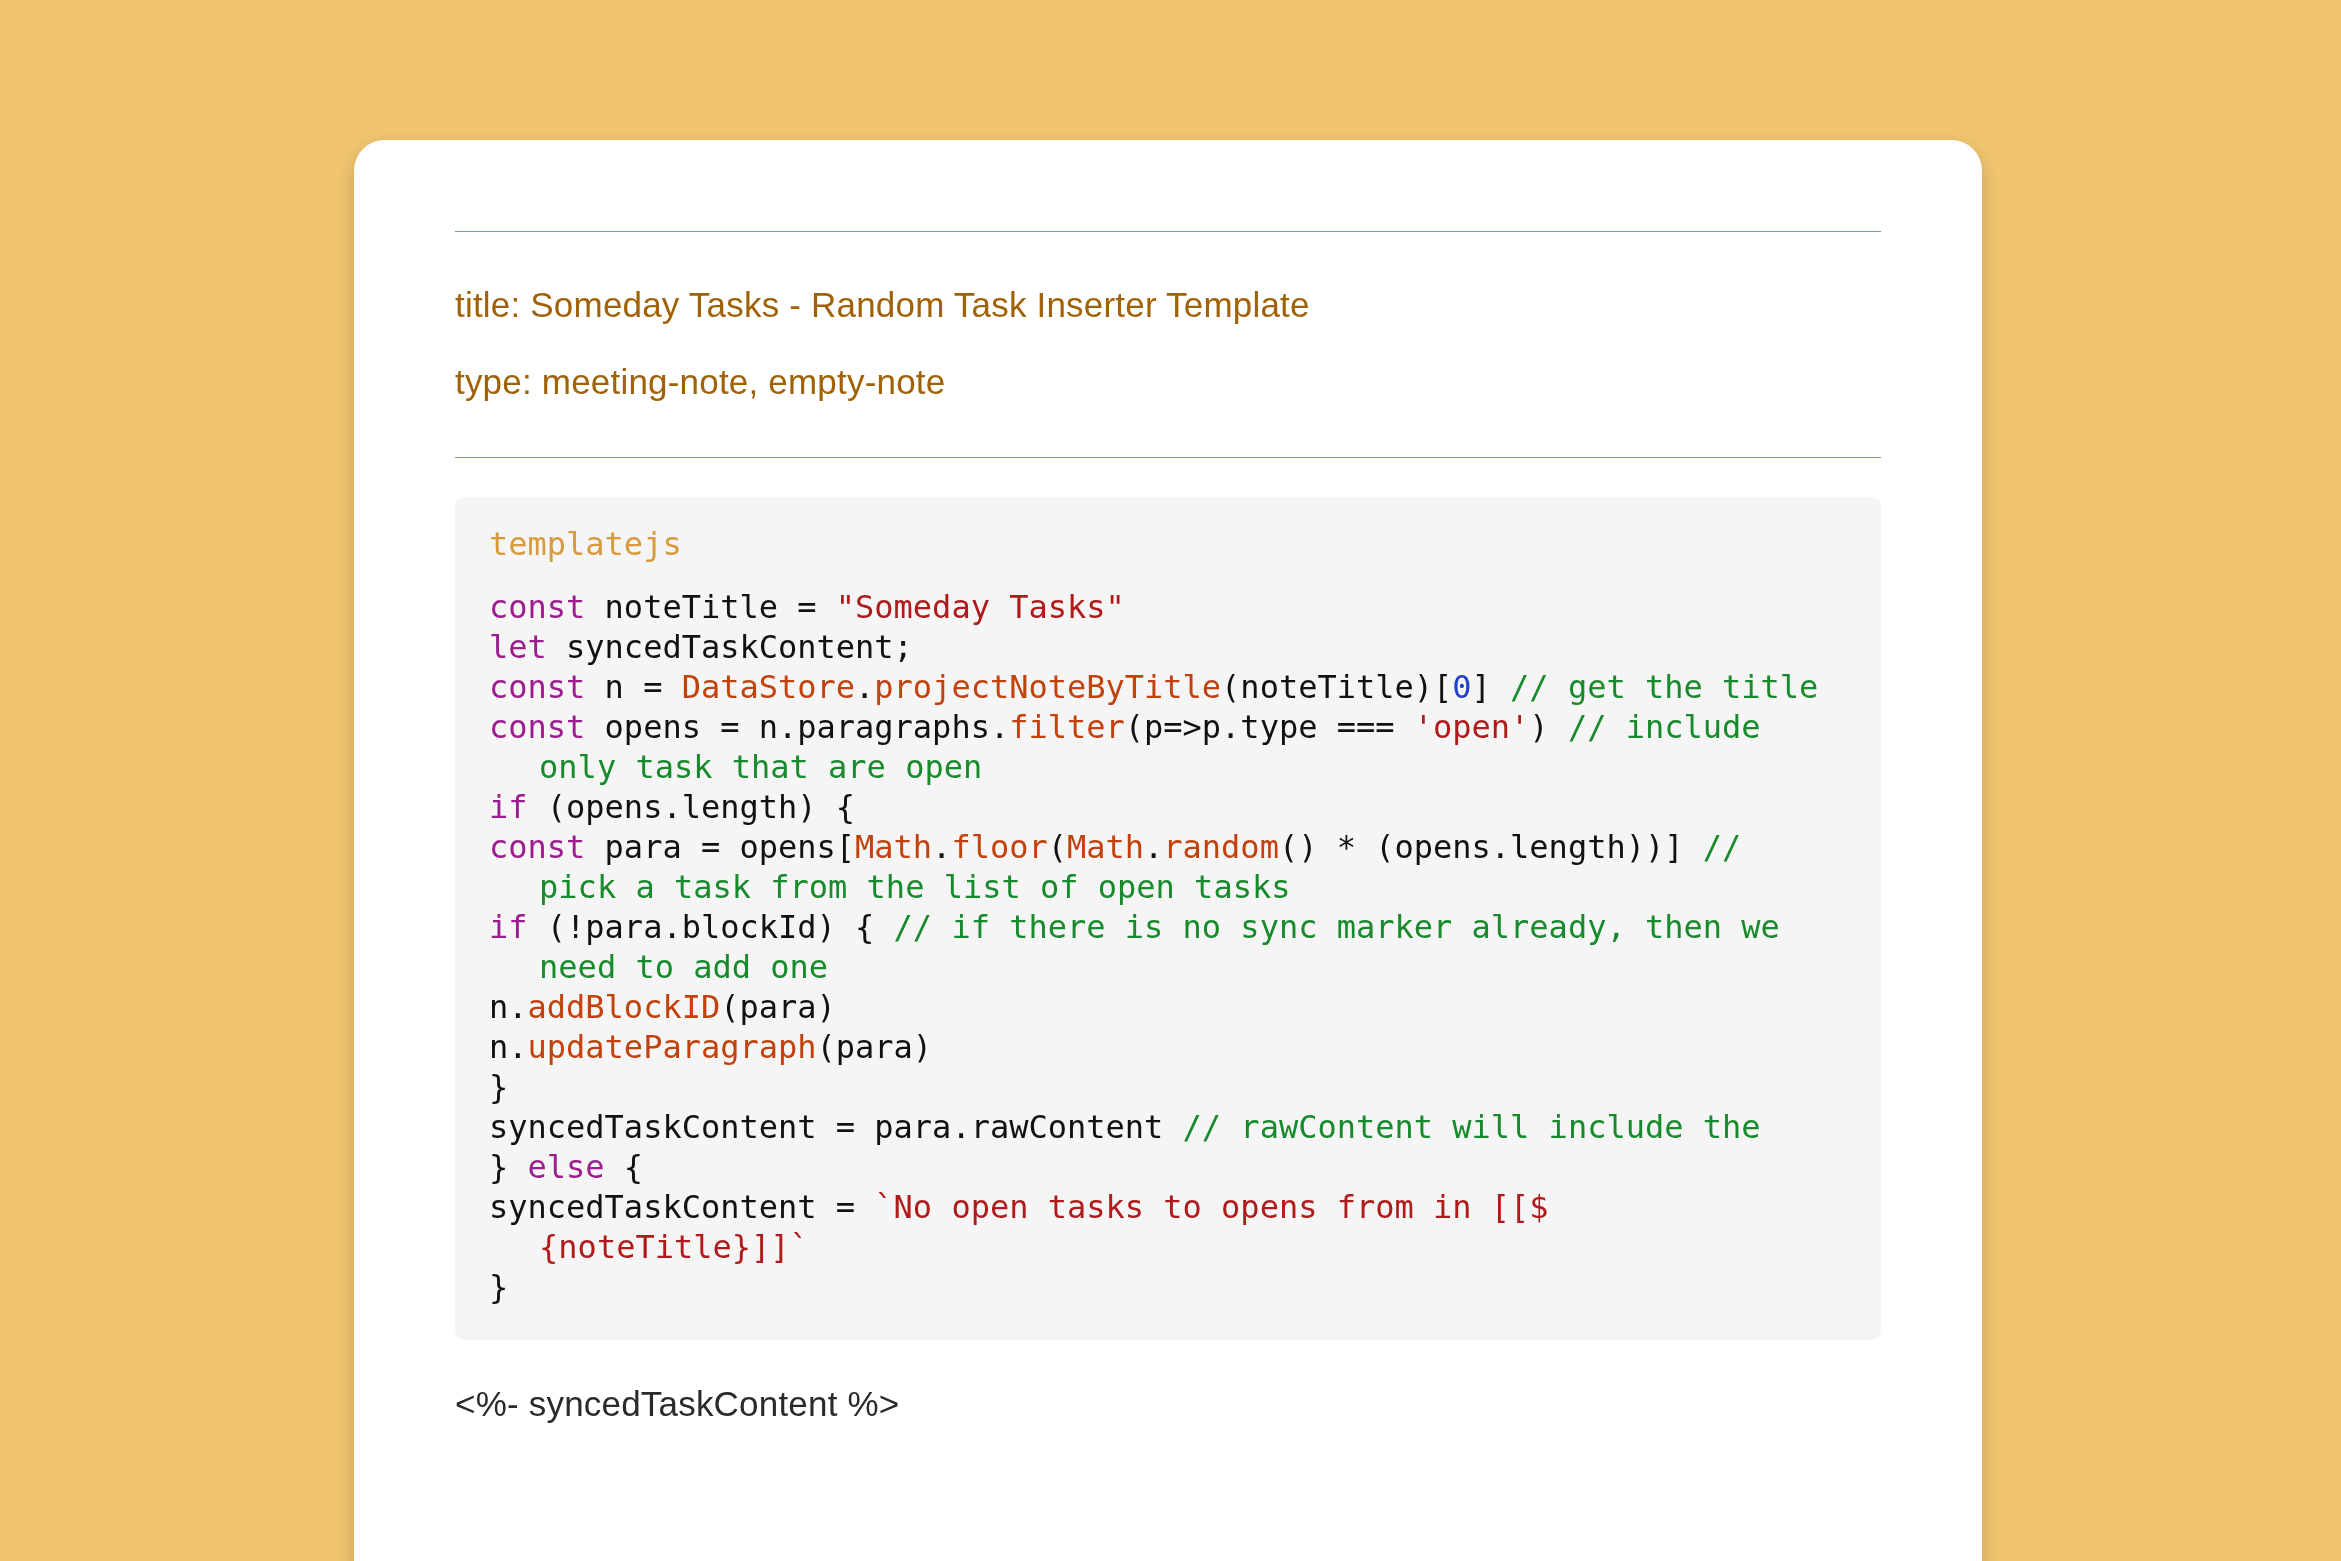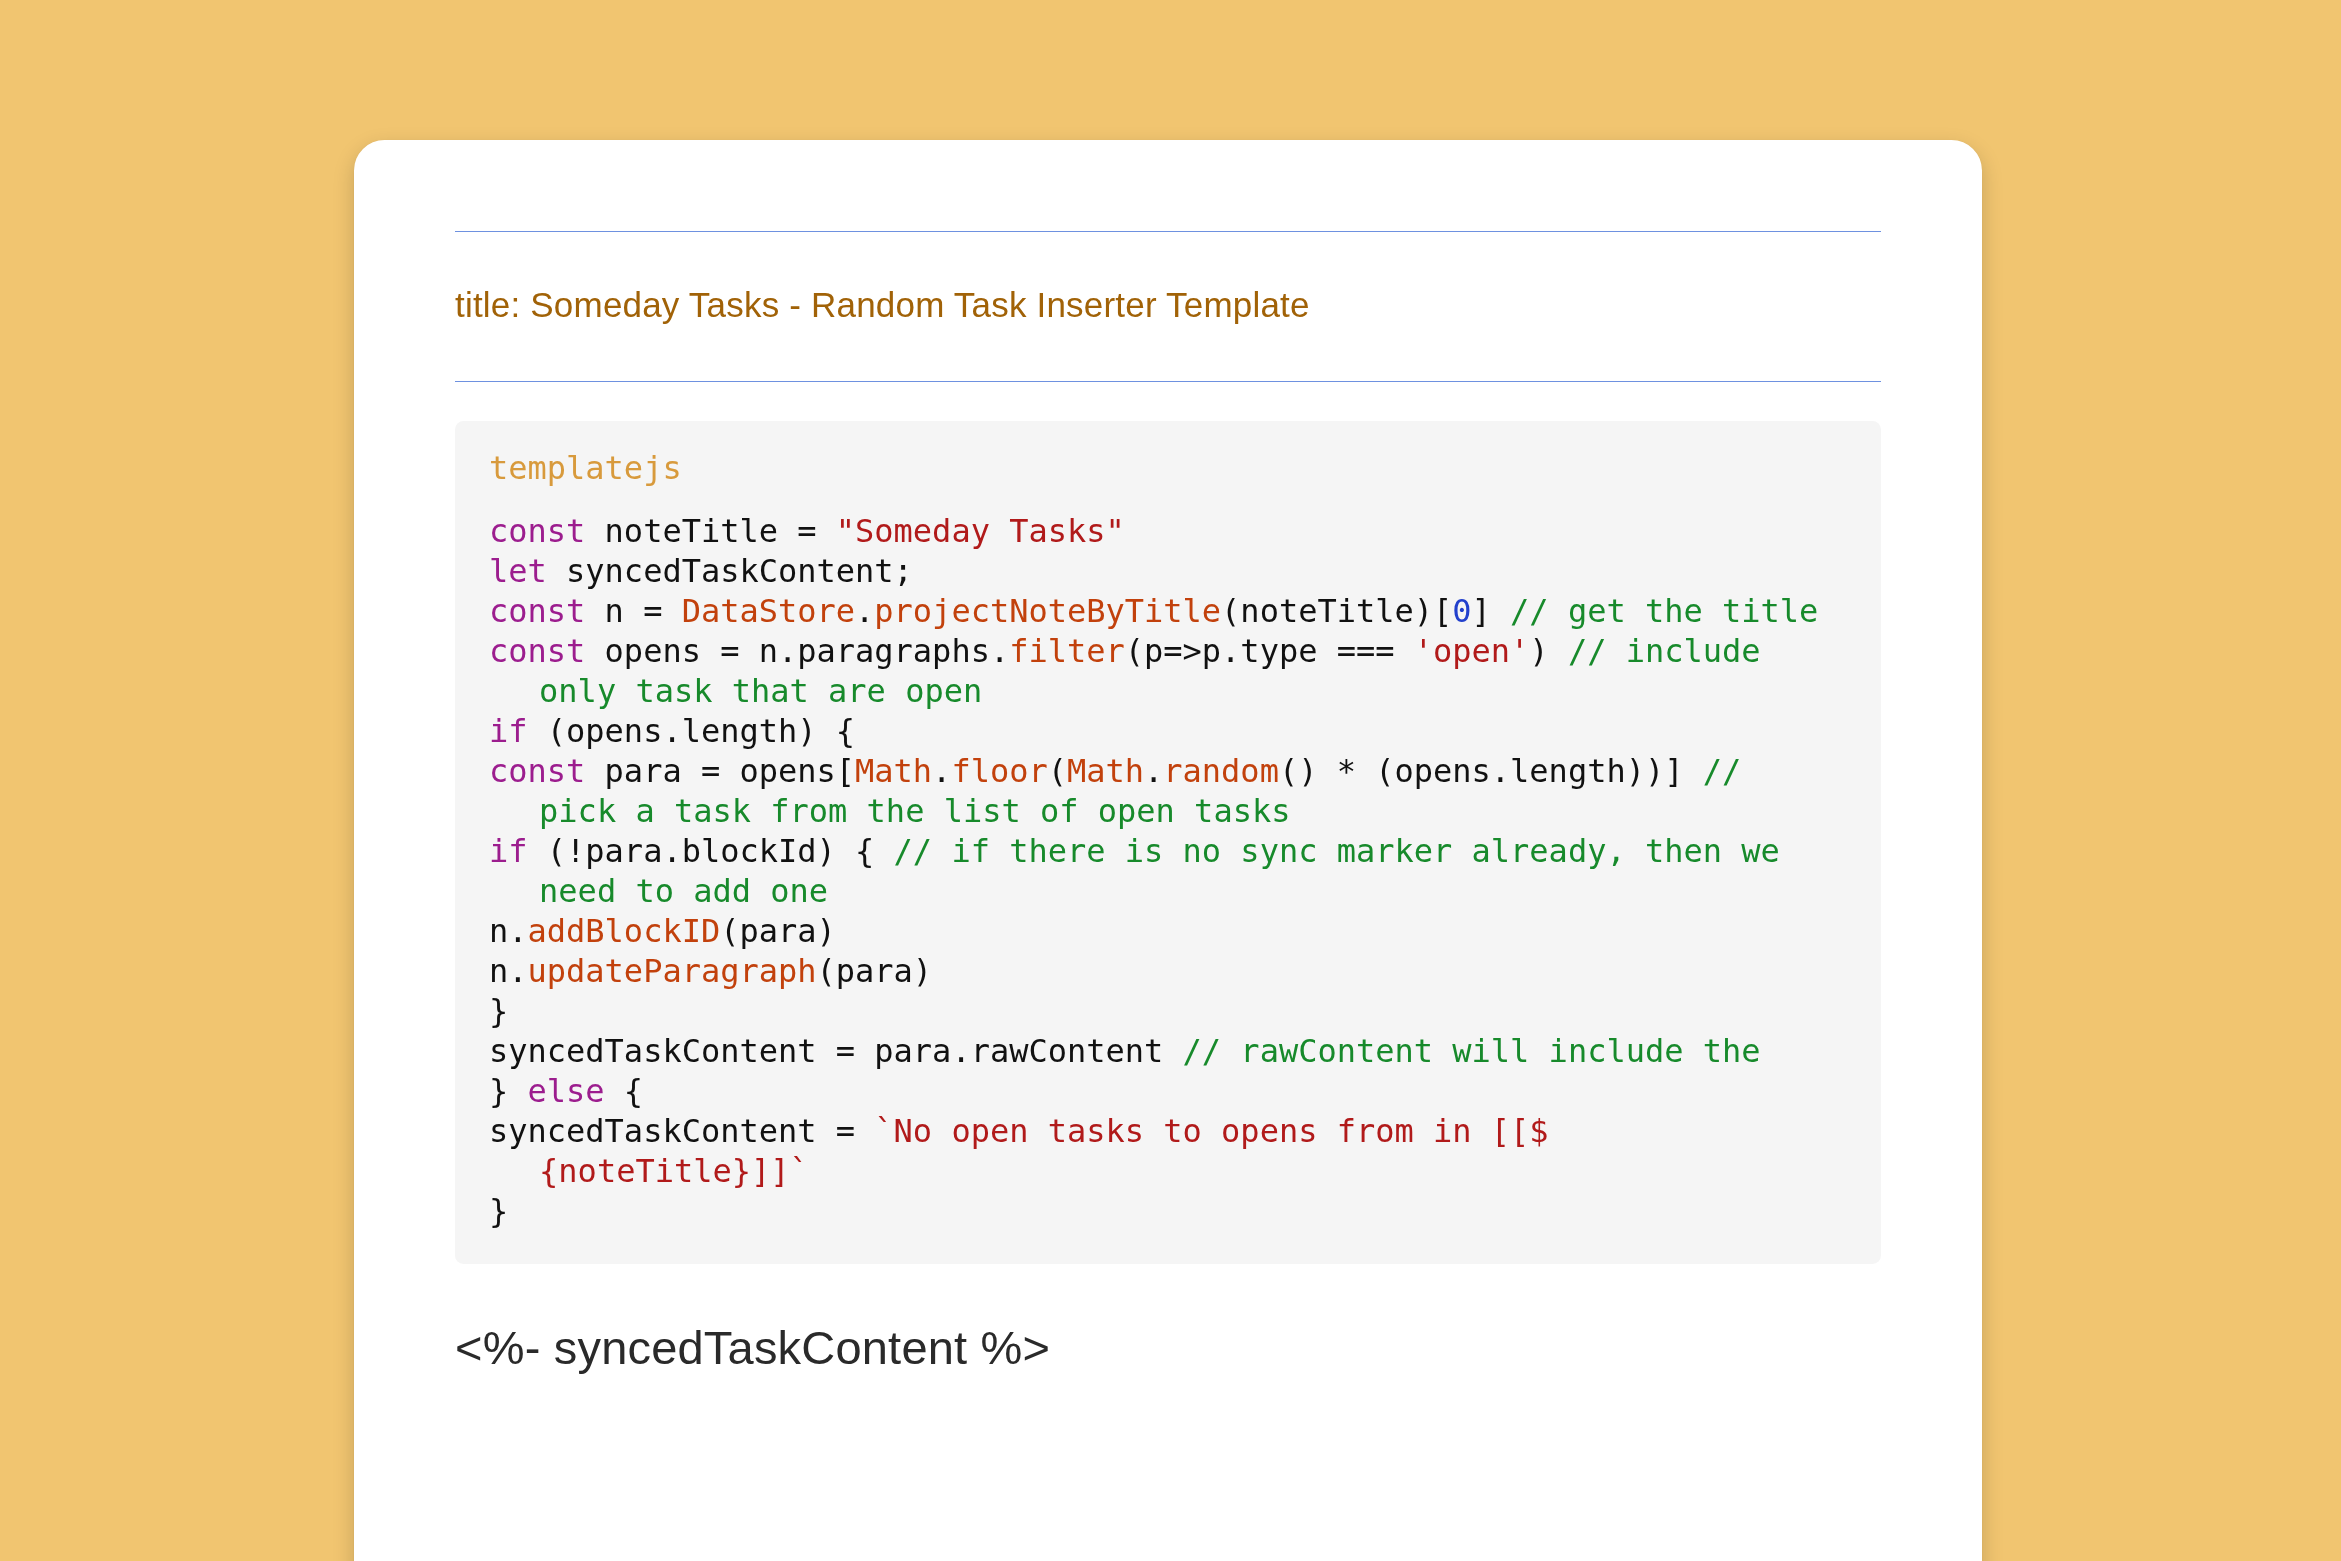--- a/index.html
+++ b/index.html
@@ -78,37 +78,38 @@
     word-break: break-word;
   }
   .kw   { color: #9c1d8e; }  
   .id   { color: #111111; }  
   .fn   { color: #c2410c; }  
   .str  { color: #b11a1a; }  
   .num  { color: #2240cc; }  
   .cmt  { color: #178a2b; }  
 
   .template-output {
-    margin-top: 56px;
-    font-size: 47px;
+    margin-top: 44px;
+    font-size: 35px;
     color: #2a2a2a;
     letter-spacing: 0.2px;
   }
 </style>
 </head>
 <body>
 
 <div class="stage">
   <div class="card">
     <div class="inner">
 
       <hr class="hr">
 
       <div class="meta-block">
         <div class="meta-line">title: Someday Tasks - Random Task Inserter Template</div>
+        <div class="meta-line">type: meeting-note, empty-note</div>
       </div>
 
       <hr class="hr">
 
       <div class="code-block">
         <span class="lang">templatejs</span>
 
         <span class="ln"><span class="kw">const</span> <span class="id">noteTitle</span> = <span class="str">"Someday Tasks"</span></span>
 
         <span class="ln"><span class="kw">let</span> <span class="id">syncedTaskContent</span>;</span>

